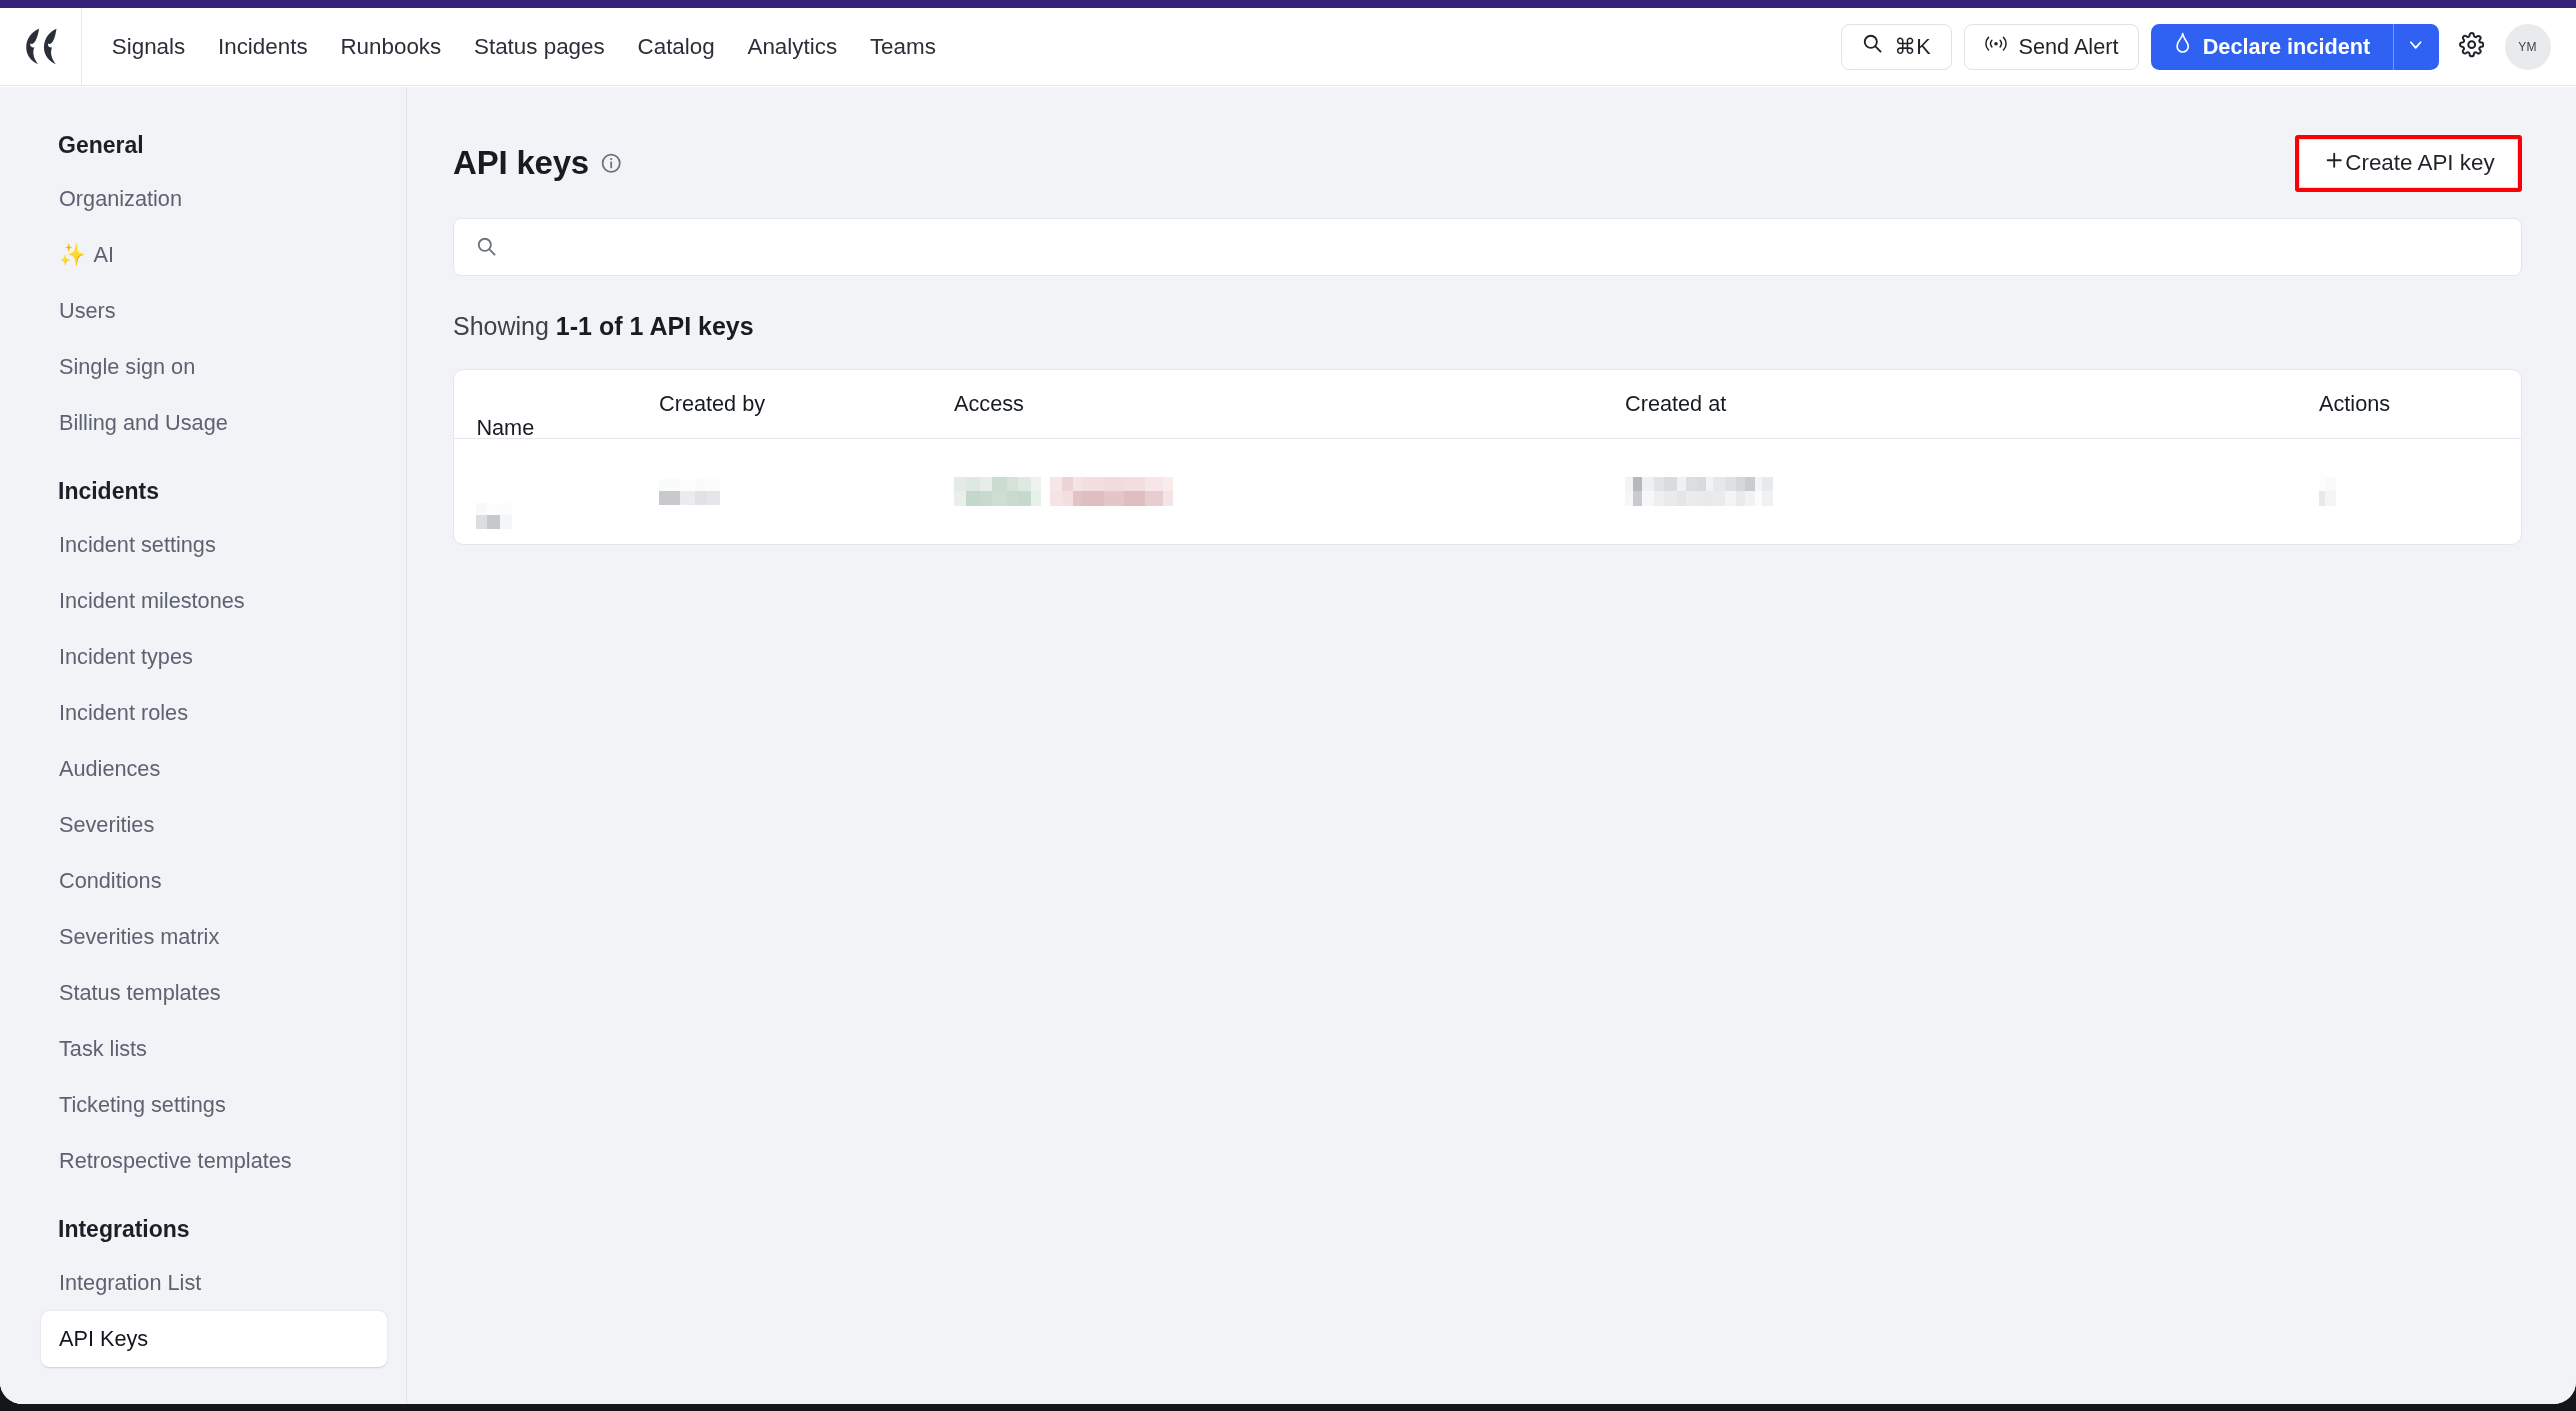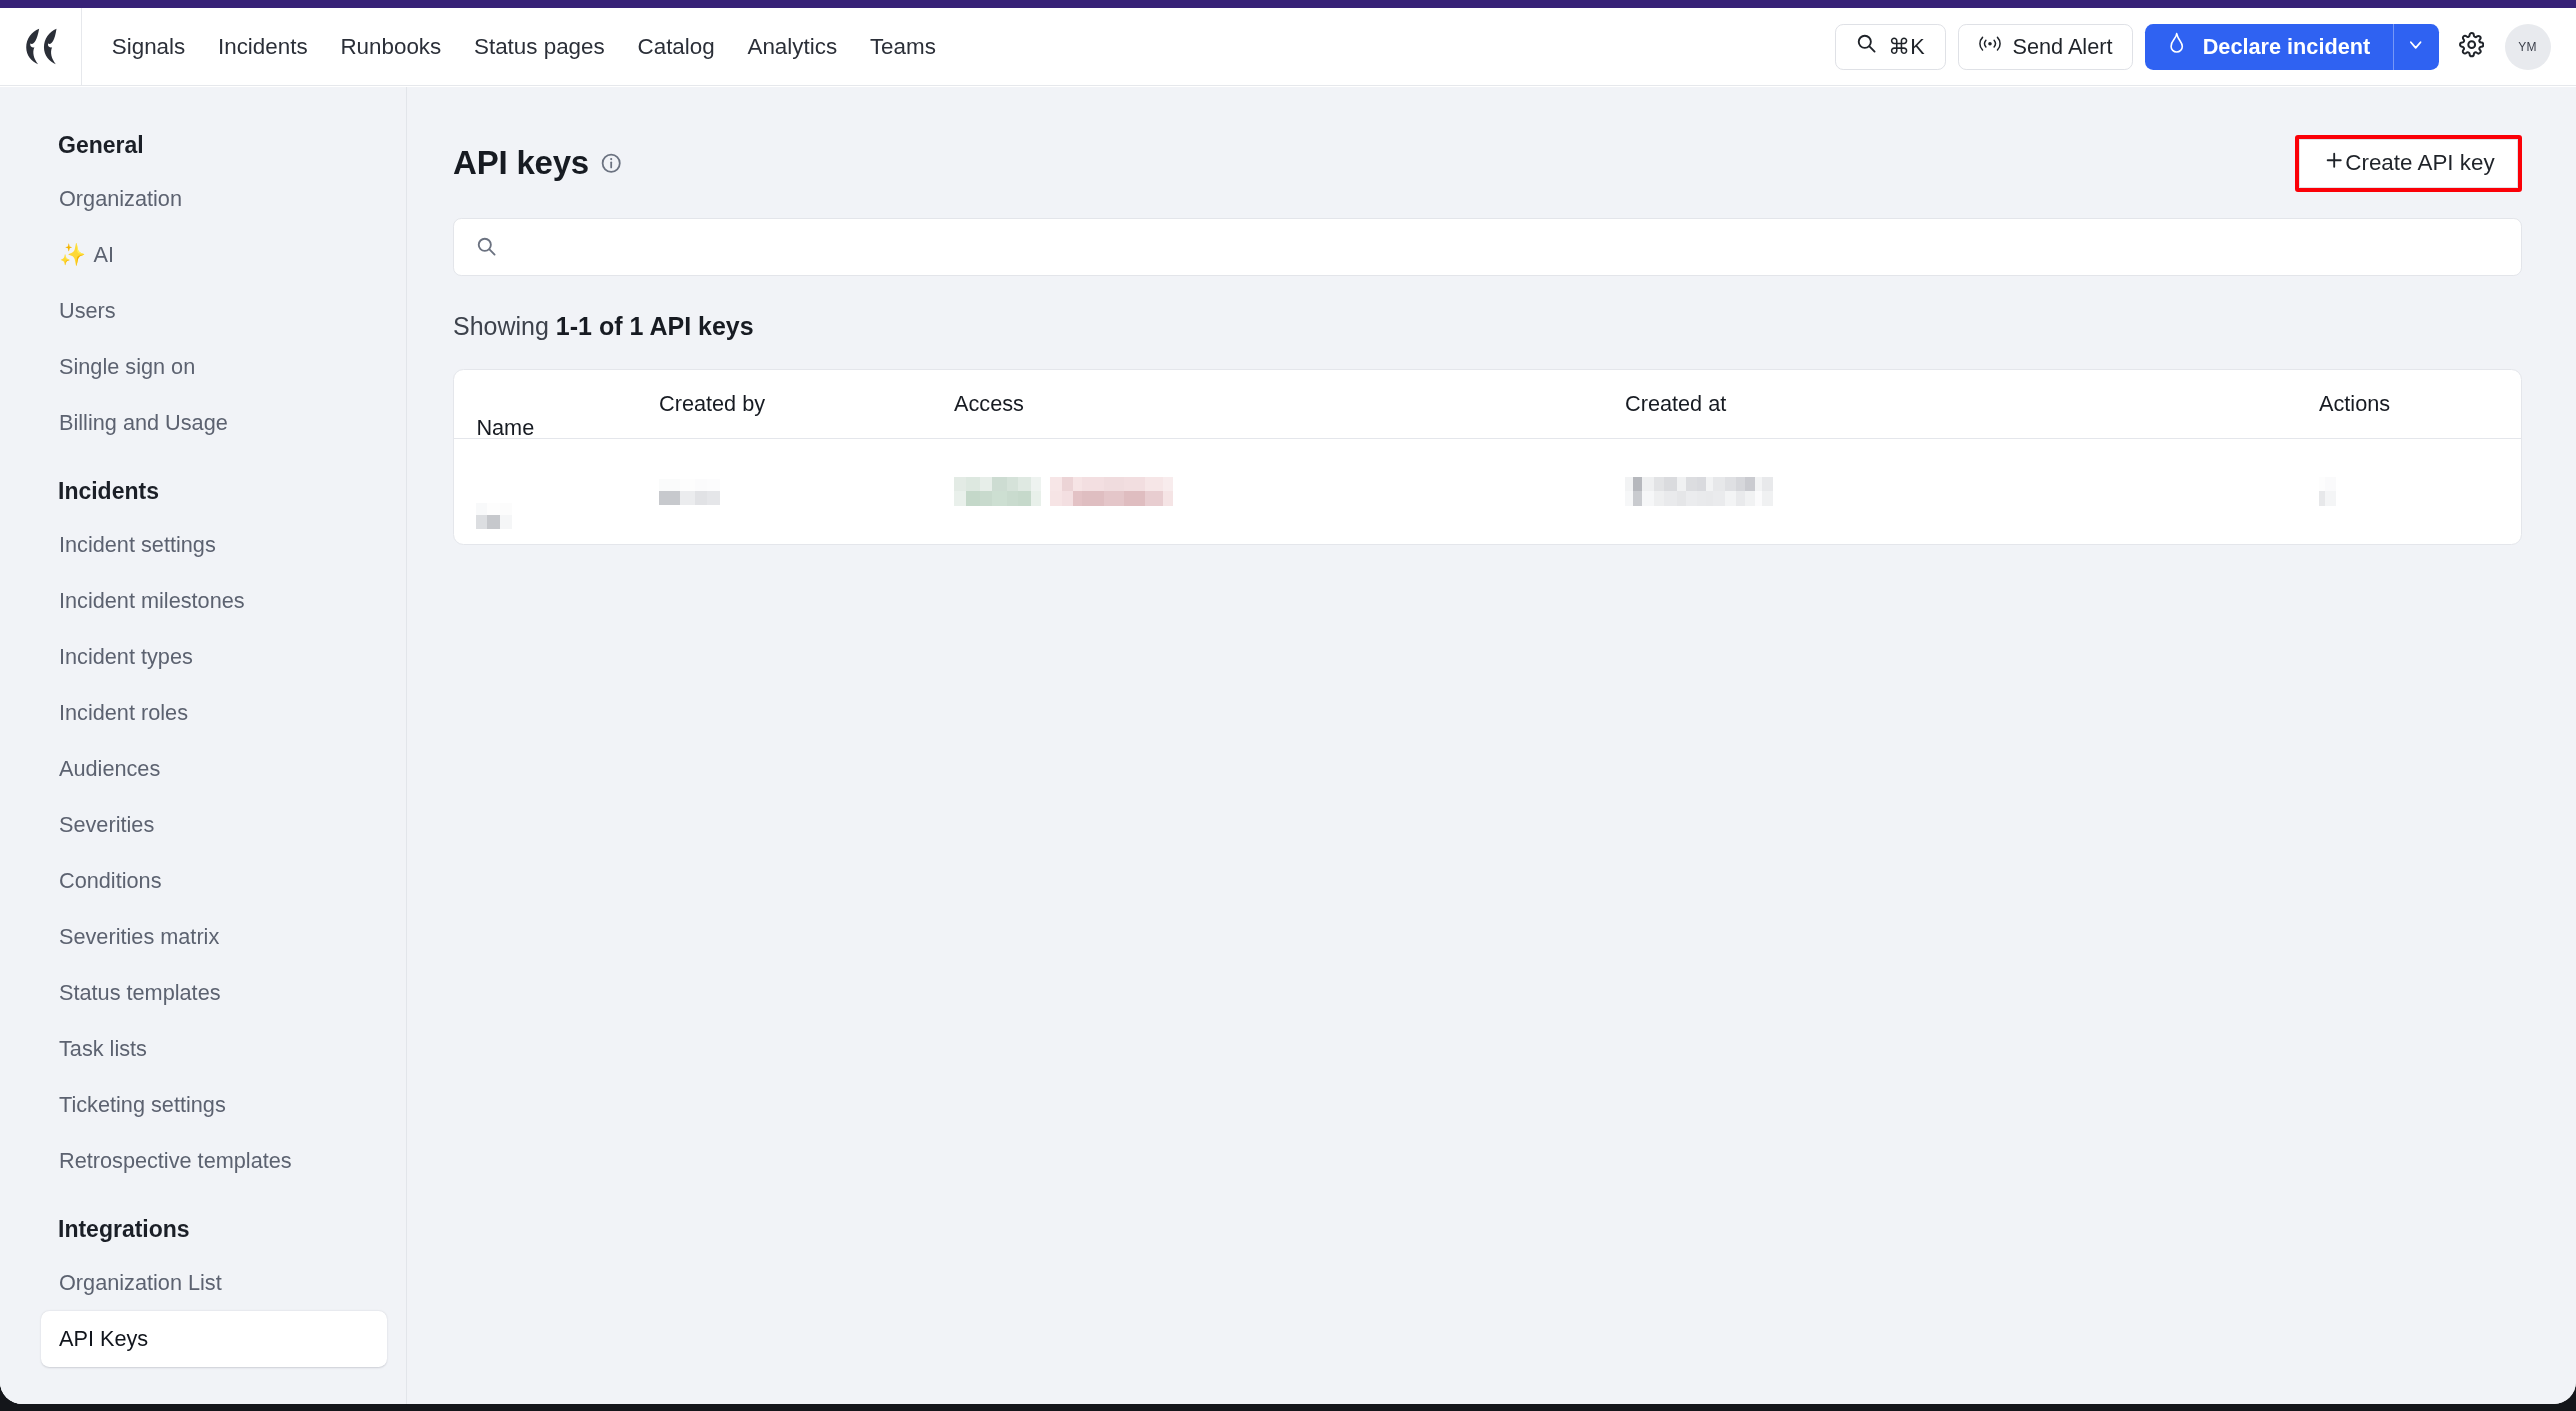--- a/index.html
+++ b/index.html
@@ -100,21 +100,21 @@
     display: flex;
     align-items: stretch;
     height: 46px;
     border-radius: 8.2px;
     overflow: hidden;
     background: #2f62f2;
   }
   .declare-main {
     display: flex;
     align-items: center;
-    gap: 16px;
+    gap: 10px;
     padding: 0 22.4px;
     color: #fff;
     font-size: 21.7px;
     font-weight: bold;
     cursor: pointer;
     white-space: nowrap;
   }
   .declare-caret {
     width: 46px;
     display: flex;
@@ -436,21 +436,21 @@
         </div>
         <div class="side-item">
           <span>Ticketing settings</span>
         </div>
         <div class="side-item">
           <span>Retrospective templates</span>
         </div>
 
         <div class="side-group-title spaced">Integrations</div>
         <div class="side-item">
-          <span>Organization List</span>
+          <span>Integration List</span>
         </div>
         <div class="side-item active">
           <span>API Keys</span>
         </div>
       </div>
 
       <div class="main">
 
         <div class="page-head">
           <div class="page-title">API keys</div>

